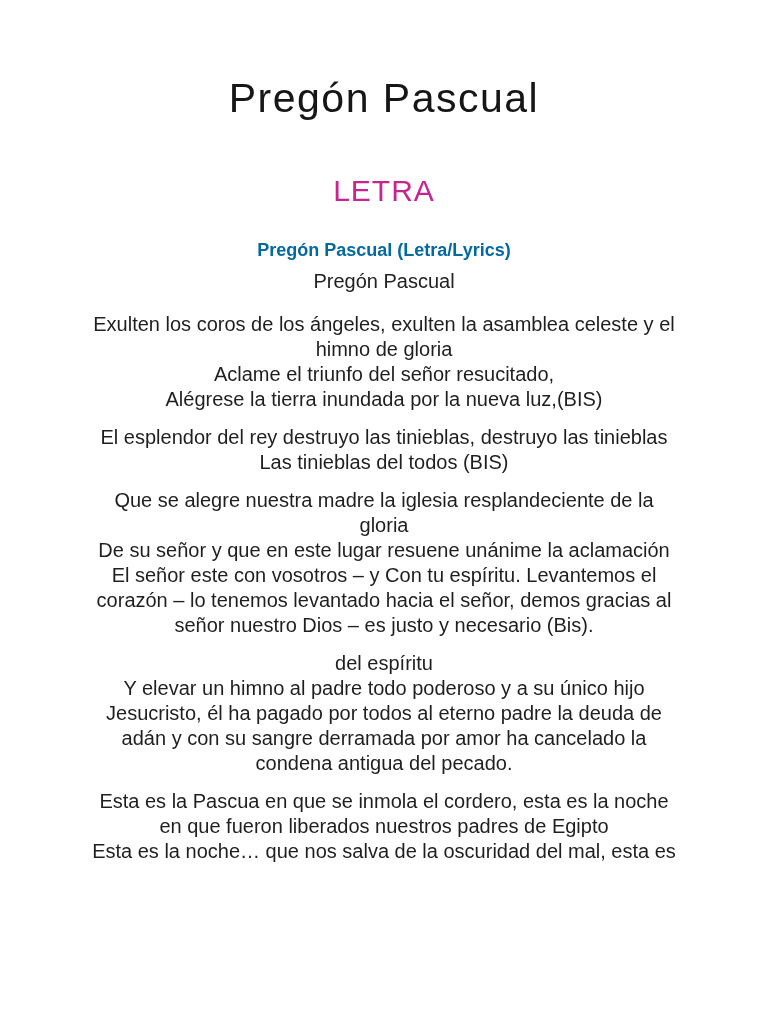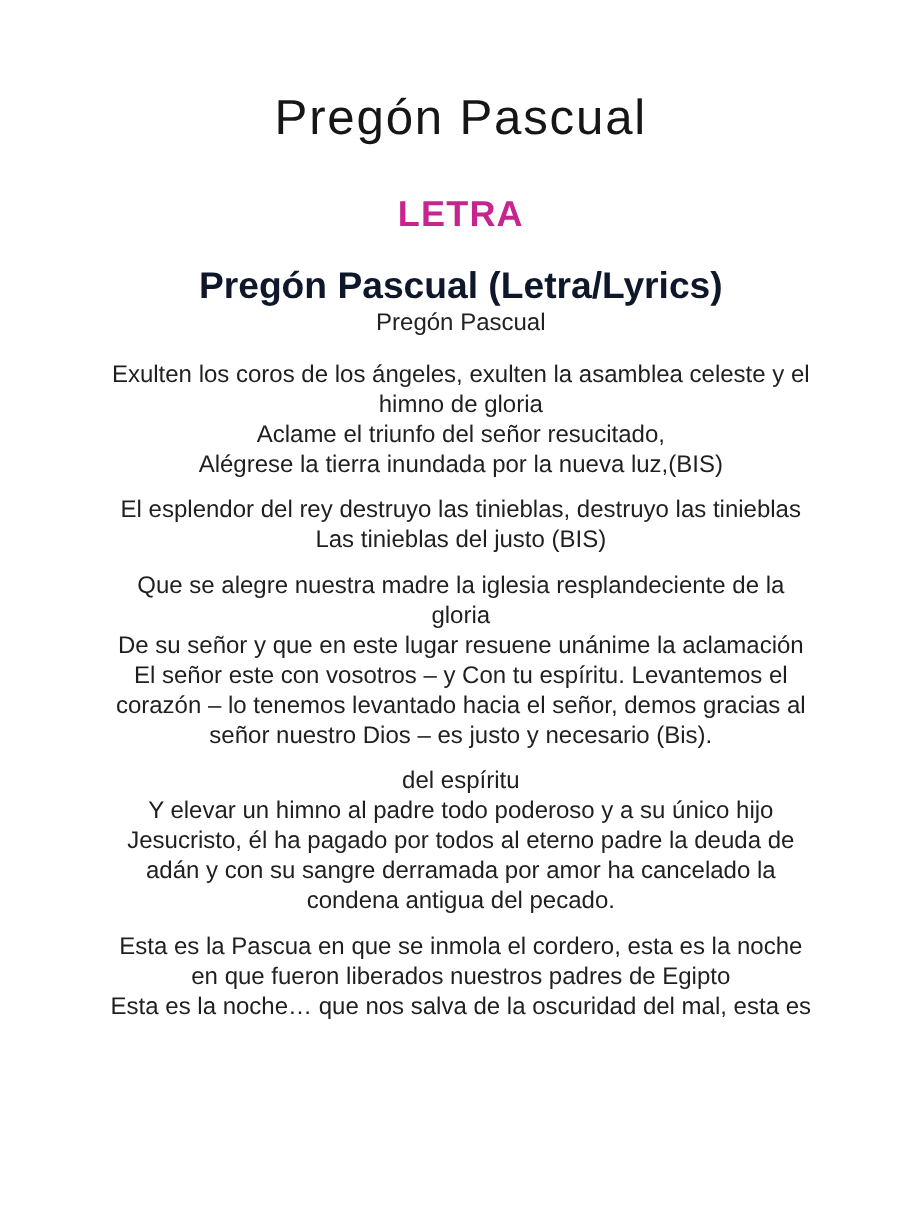--- a/index.html
+++ b/index.html
@@ -23,34 +23,34 @@
   .doc-title {
     margin: 0;
     font-size: 41px;
     line-height: 50px;
     font-weight: 400;
     letter-spacing: 1.5px;
     color: #161616;
     white-space: nowrap;
   }
   .section-label {
-    margin: 41px 0 0 0;
+    margin: 53px 0 0 0;
     font-size: 30px;
     line-height: 30px;
-    font-weight: 700;
+    font-weight: 400;
     letter-spacing: 1px;
     color: var(--accent, #c6258f);
     white-space: nowrap;
   }
   .lyrics-heading {
     margin: 31px 0 0 0;
-    font-size: 31px;
+    font-size: 18px;
     line-height: 26px;
     font-weight: 700;
-    color: #0f172a;
+    color: #0369a1;
     white-space: nowrap;
   }
   .lyrics-subheading {
     margin: 6px 0 0 0;
     font-size: 20px;
     line-height: 24px;
     font-weight: 400;
     color: #222222;
     white-space: nowrap;
   }
@@ -85,21 +85,21 @@
 
   <div class="lyrics" id="lyrics-body">
       <div class="stanza">
         <div class="lyric-line">Exulten los coros de los ángeles, exulten la asamblea celeste y el</div>
         <div class="lyric-line">himno de gloria</div>
         <div class="lyric-line">Aclame el triunfo del señor resucitado,</div>
         <div class="lyric-line">Alégrese la tierra inundada por la nueva luz,(BIS)</div>
       </div>
       <div class="stanza">
         <div class="lyric-line">El esplendor del rey destruyo las tinieblas, destruyo las tinieblas</div>
-        <div class="lyric-line">Las tinieblas del justo (BIS)</div>
+        <div class="lyric-line">Las tinieblas del todos (BIS)</div>
       </div>
       <div class="stanza">
         <div class="lyric-line">Que se alegre nuestra madre la iglesia resplandeciente de la</div>
         <div class="lyric-line">gloria</div>
         <div class="lyric-line">De su señor y que en este lugar resuene unánime la aclamación</div>
         <div class="lyric-line">El señor este con vosotros – y Con tu espíritu. Levantemos el</div>
         <div class="lyric-line">corazón – lo tenemos levantado hacia el señor, demos gracias al</div>
         <div class="lyric-line">señor nuestro Dios – es justo y necesario (Bis).</div>
       </div>
       <div class="stanza">

